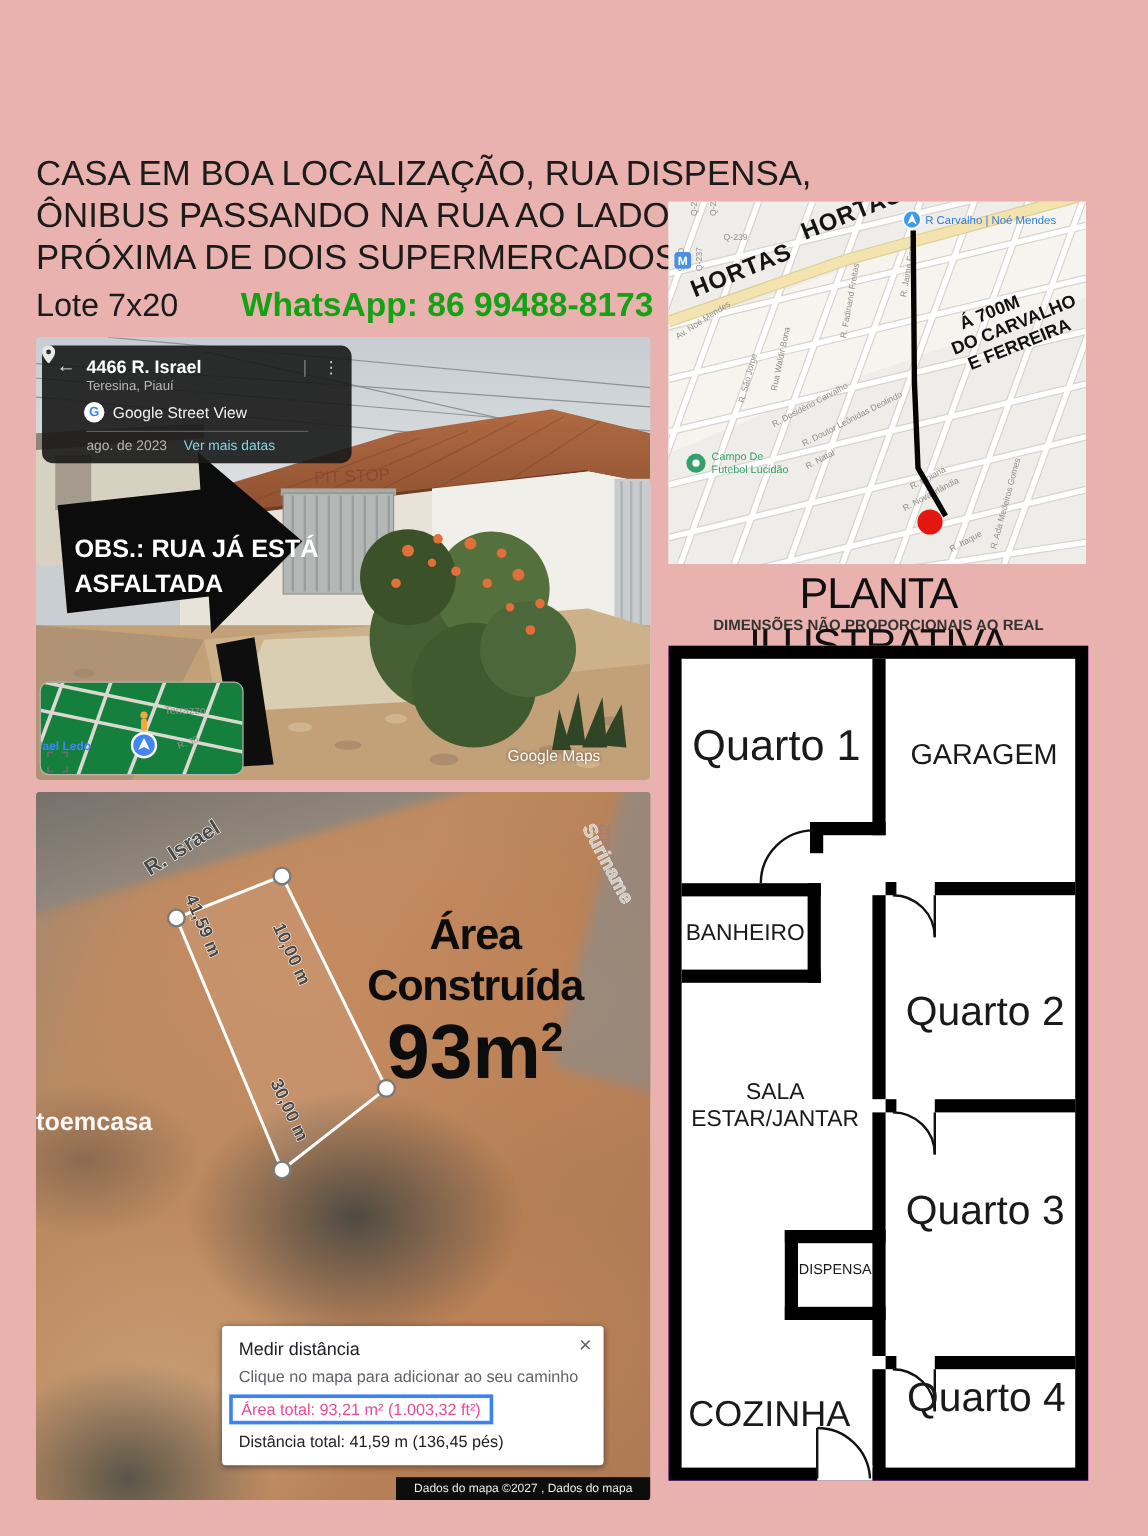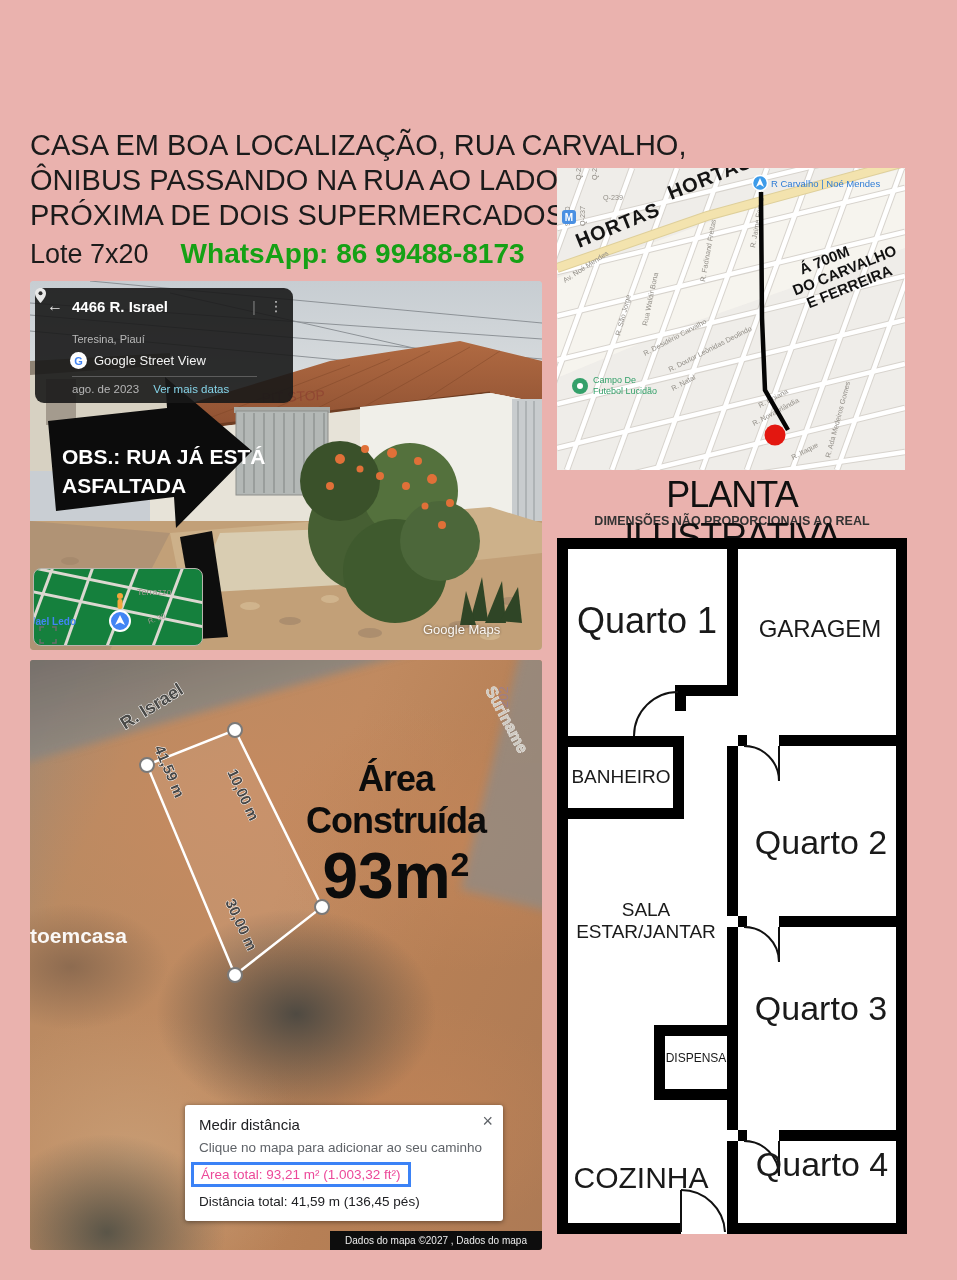--- a/index.html
+++ b/index.html
@@ -3,33 +3,33 @@
 <meta charset="utf-8">
 <style>
   html,body{margin:0;padding:0;}
   .page{position:relative;width:957px;height:1280px;background:#eab2ae;overflow:hidden;
         font-family:"Liberation Sans",sans-serif;color:#1b1b1b;}
   .abs{position:absolute;}
 
   
   .title{left:24px;top:22px;font-size:96px;letter-spacing:1px;color:#0d0d0d;line-height:1;}
   .desc{left:30px;top:128px;font-size:29px;line-height:35px;color:#1b1b1b;}
-  .lot-row{left:30px;top:238px;font-size:27px;display:flex;align-items:baseline;}
+  .lot-row{left:30px;top:238px;font-size:27px;display:flex;align-items:baseline;gap:20px;}
   .whats{margin-left:32px;font-weight:bold;font-size:28px;color:#15a115;}
 
   
   .photo{left:30px;top:281px;width:512px;height:369px;border-radius:4px;overflow:hidden;background:#c9ced3;}
   .photo svg{position:absolute;left:0;top:0;}
   .sv-panel{left:5px;top:7px;width:258px;background:rgba(24,24,24,.9);border-radius:9px;padding:9px 10px 8px 12px;box-sizing:border-box;color:#fff;}
   .sv-r1{display:flex;align-items:center;font-size:15px;}
   .sv-back{color:#e6e6e6;font-size:16px;width:16px;}
   .sv-addr{font-weight:bold;margin-left:9px;flex:1;}
   .sv-sep{color:#777;margin:0 6px;}
   .sv-dots{color:#ccc;margin-left:7px;font-size:14px;}
-  .sv-city{margin-left:25px;font-size:11px;color:#b9b9b9;margin-top:18px;}
+  .sv-city{margin-left:25px;font-size:11px;color:#b9b9b9;margin-top:1px;}
   .sv-r3{display:flex;align-items:center;margin-left:23px;margin-top:7px;}
   .gbadge{width:17px;height:17px;border-radius:50%;background:#fff;color:#4285f4;font-weight:bold;font-size:11px;
           display:flex;align-items:center;justify-content:center;}
   .sv-brand{margin-left:7px;font-size:13px;color:#f2f2f2;}
   .sv-hr{margin:7px 0 0 25px;width:185px;border-top:1px solid #5c5c5c;}
   .sv-r4{display:flex;margin-left:25px;margin-top:6px;font-size:11.5px;}
   .sv-date{color:#b5b5b5;}
   .sv-link{color:#85d4e9;margin-left:14px;}
   .gm-mark{left:393px;top:341px;color:#fff;font-size:13px;opacity:.92;text-shadow:0 0 3px rgba(0,0,0,.6);}
   .minimap{left:3px;top:287px;width:168px;height:76px;background:#15803d;border:1px solid #b9b4ad;border-radius:8px;overflow:hidden;}
@@ -71,21 +71,21 @@
   .dlg-x{position:absolute;right:10px;top:7px;font-size:18px;color:#5f6368;line-height:1;}
   .credit{position:absolute;left:300px;top:571px;width:212px;height:19px;background:#0d0d0d;color:#ededed;
           font-size:10px;line-height:19px;text-align:center;}
 </style>
 </head>
 <body>
 
 <div class="page">
 
   <div class="abs desc">
-    <div>CASA EM BOA LOCALIZAÇÃO, RUA CARVALHO,</div>
+    <div>CASA EM BOA LOCALIZAÇÃO, RUA DISPENSA,</div>
     <div>ÔNIBUS PASSANDO NA RUA AO LADO,</div>
     <div>PRÓXIMA DE DOIS SUPERMERCADOS.</div>
   </div>
   <div class="abs lot-row">
     <span>Lote 7x20</span>
     <span class="whats">WhatsApp: 86 99488-8173</span>
   </div>
 
   <div class="abs photo">
     <svg width="512" height="369" viewBox="0 0 512 369">

